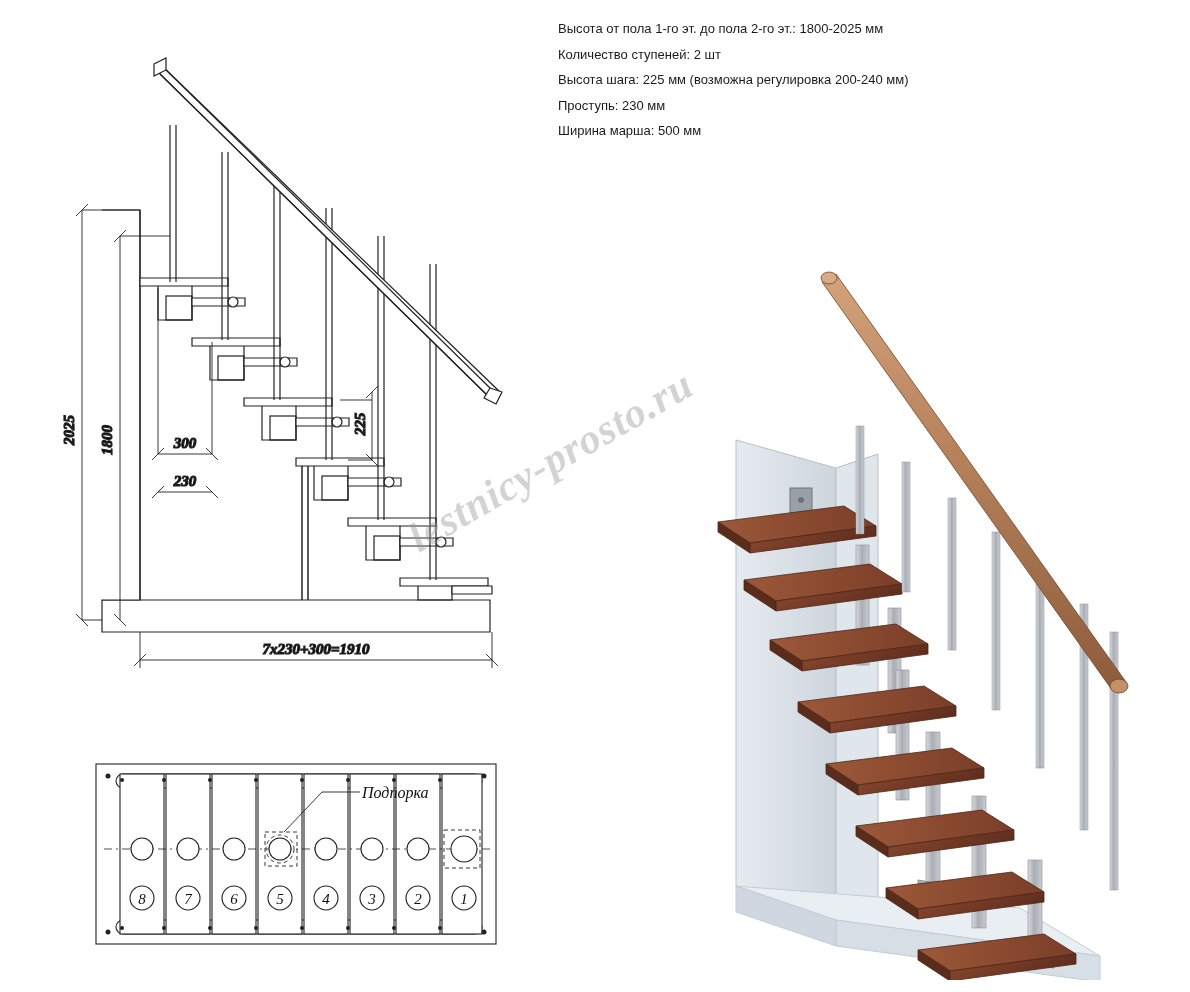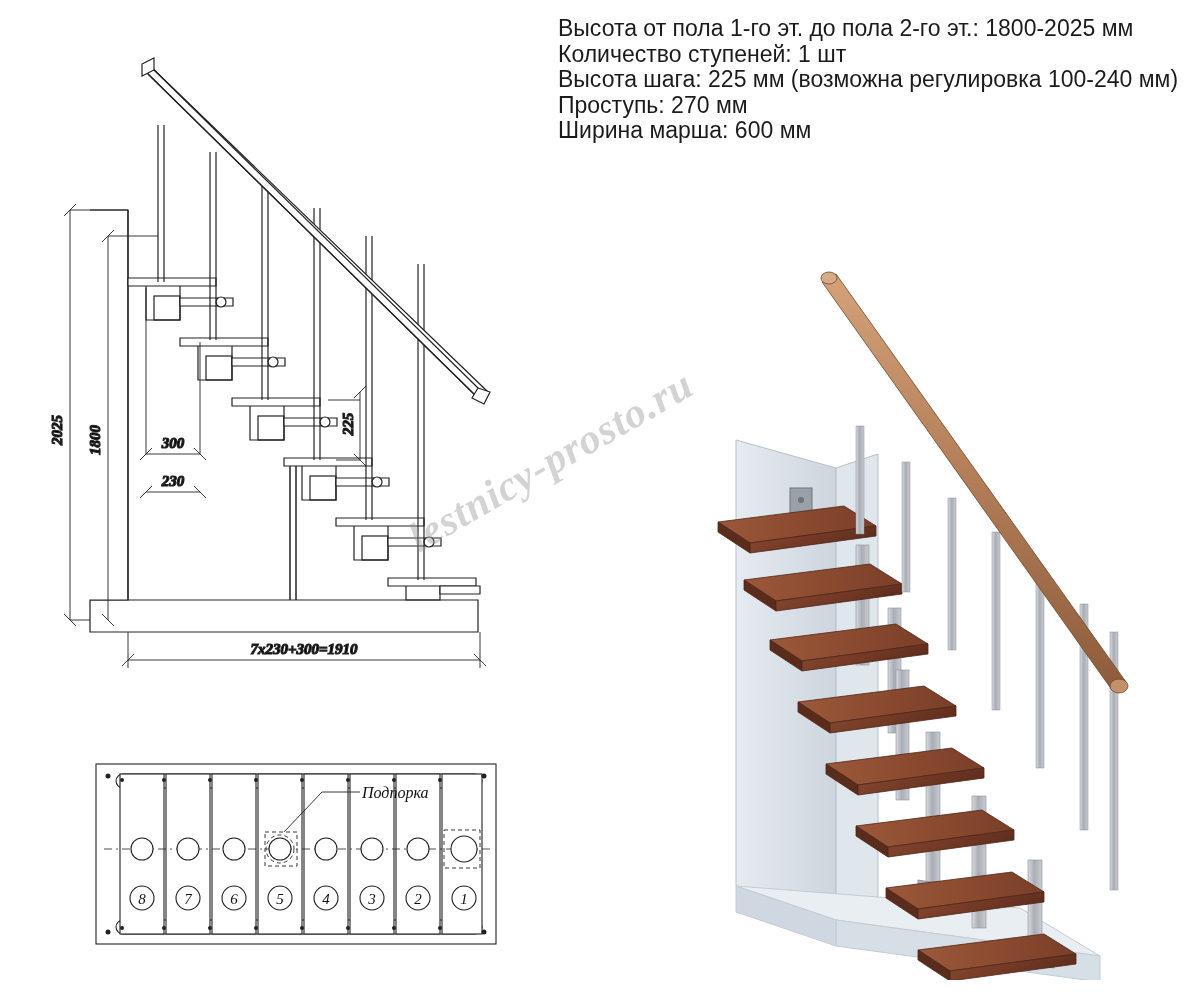--- a/index.html
+++ b/index.html
@@ -22,31 +22,31 @@
   }
 
   
   .spec-list {
     position: absolute;
     left: 558px;
     top: 16px;
     width: 610px;
   }
   .spec-line {
-    font-size: 23px;
+    font-size: 13px;
     line-height: 25.5px;
     color: #1b1b1b;
     white-space: nowrap;
   }
 
   
   svg { display: block; }
   .elevation-wrap {
     position: absolute;
-    left: 28px;
+    left: 40px;
     top: 20px;
     width: 520px;
     height: 680px;
   }
   .plan-wrap {
     position: absolute;
     left: 60px;
     top: 720px;
     width: 480px;
     height: 260px;
@@ -98,24 +98,24 @@
     user-select: none;
   }
 </style>
 </head>
 <body>
 
 <div class="page">
 
   <div class="spec-list">
     <div class="spec-line">Высота от пола 1-го эт. до пола 2-го эт.: 1800-2025 мм</div>
-    <div class="spec-line">Количество ступеней: 1 шт</div>
-    <div class="spec-line">Высота шага: 225 мм (возможна регулировка 100-240 мм)</div>
-    <div class="spec-line">Проступь: 270 мм</div>
-    <div class="spec-line">Ширина марша: 600 мм</div>
+    <div class="spec-line">Количество ступеней: 2 шт</div>
+    <div class="spec-line">Высота шага: 225 мм (возможна регулировка 200-240 мм)</div>
+    <div class="spec-line">Проступь: 230 мм</div>
+    <div class="spec-line">Ширина марша: 500 мм</div>
   </div>
 
   <div class="elevation-wrap">
     <svg width="520" height="680" viewBox="0 0 520 680">
       <g stroke="#222" fill="none" stroke-width="1.2">
 
         <g>
           <path d="M62 580 L62 612 L450 612 L450 580 Z" stroke="#222" fill="#fff"></path>
         </g>
 

